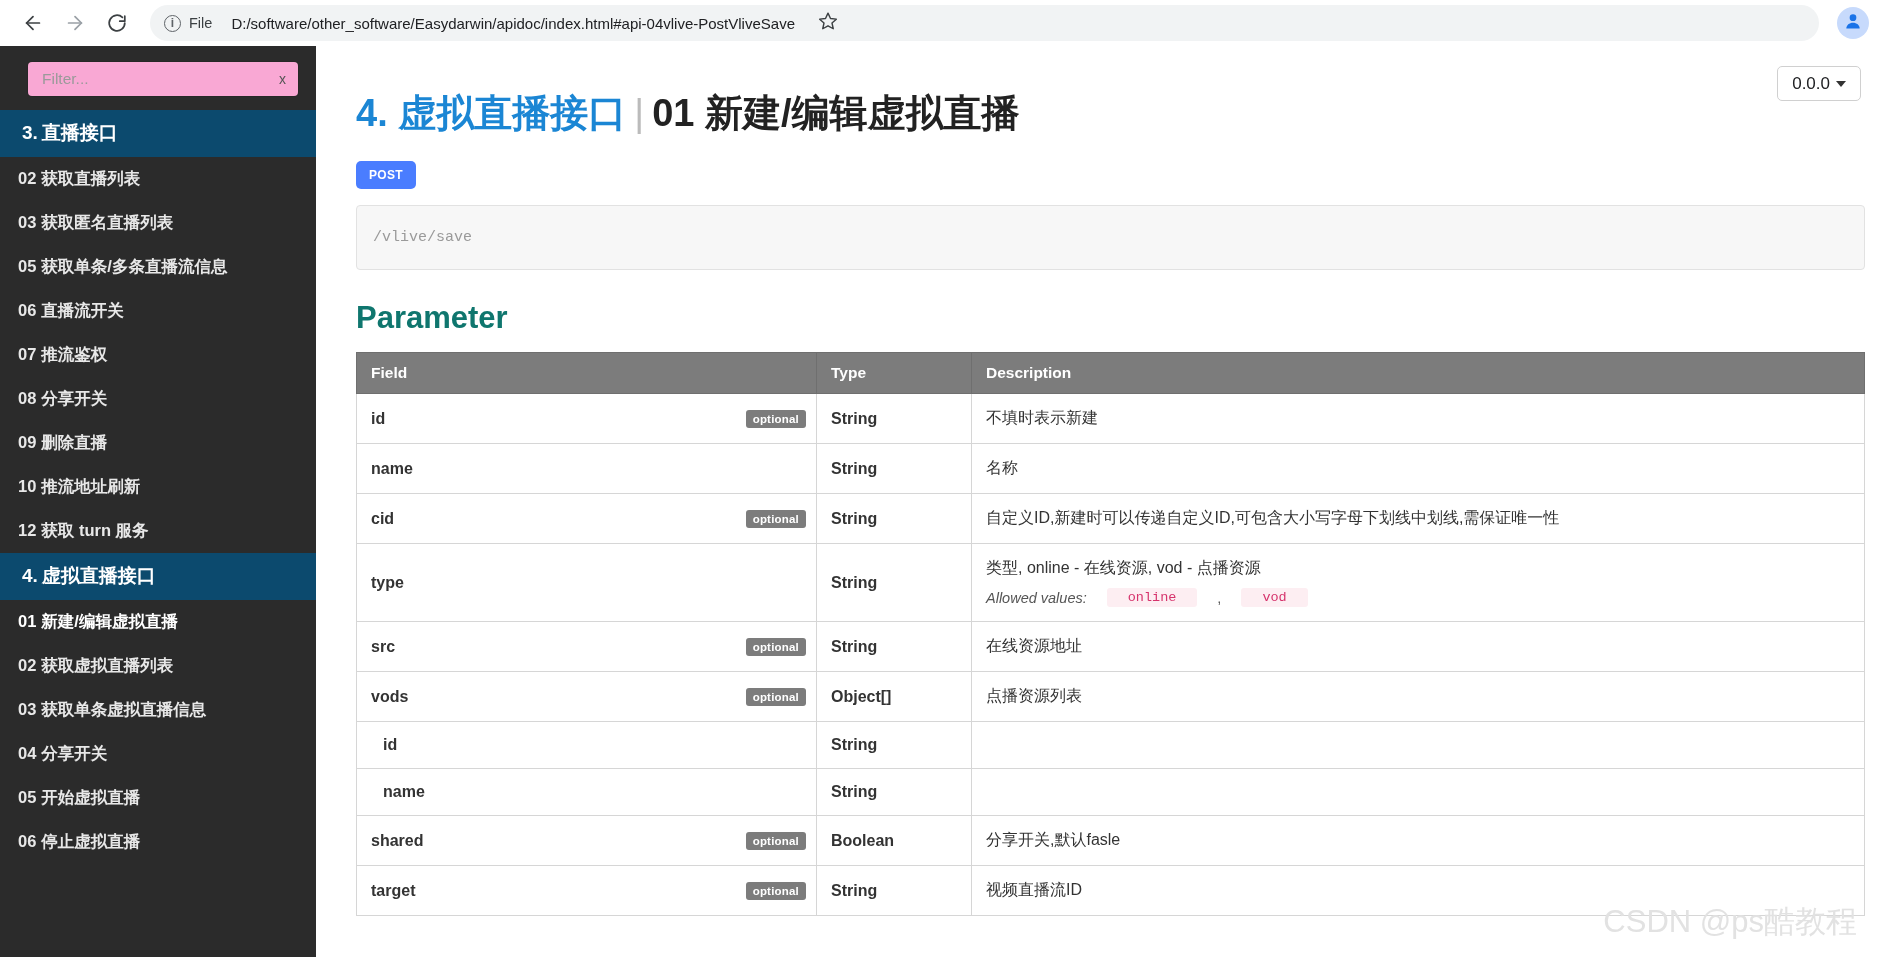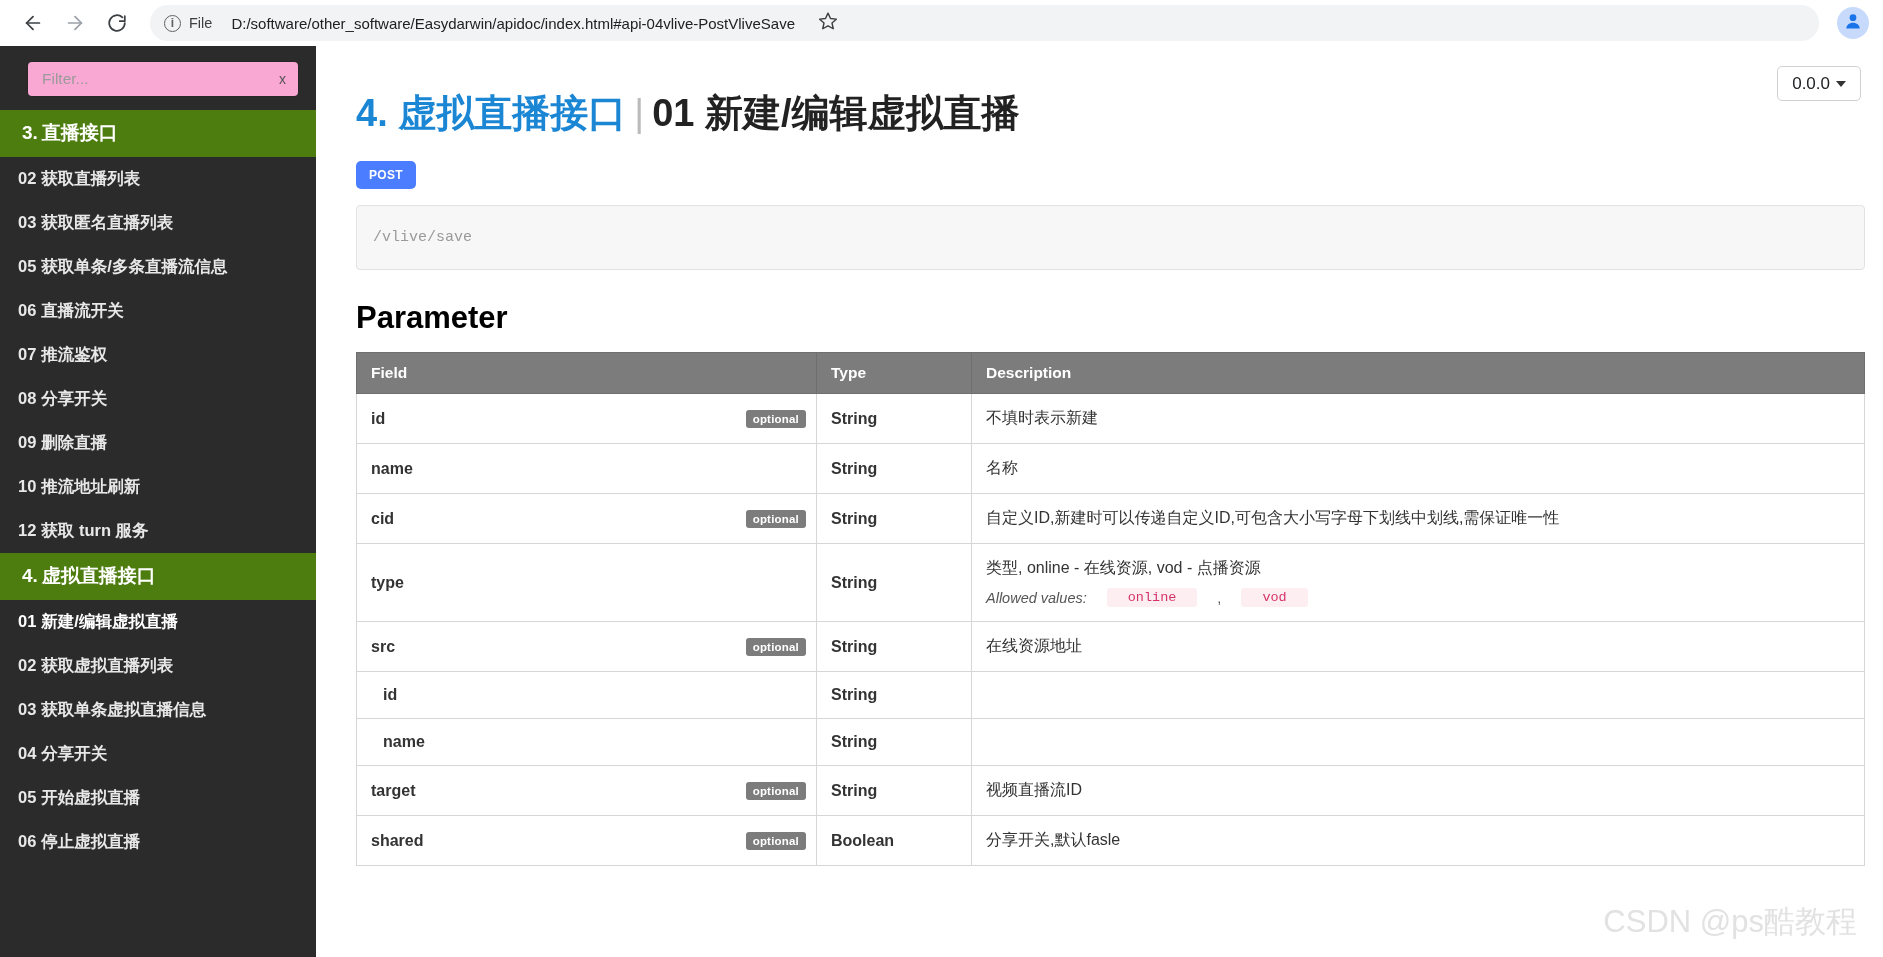--- a/index.html
+++ b/index.html
@@ -119,21 +119,21 @@
     background: transparent;
   }
   .filter-box input::placeholder { color: #9a9a9a; }
   .filter-clear {
     padding: 0 12px 0 4px;
     color: #555;
     font-size: 14px;
     line-height: 1;
   }
   .nav-group-header {
-    background: #4d7c0f;
+    background: #0c4a6e;
     color: #ffffff;
     padding: 10px 0 11px 22px;
     font-size: 19px;
     font-weight: 700;
   }
   .nav-group-header .num { color: #ffffff; margin-right: 4px; }
   .nav-item {
     color: #e8e8e8;
     padding: 11px 0 11px 18px;
     font-size: 16.5px;
@@ -201,21 +201,21 @@
     border-radius: 4px;
     padding: 23px 16px;
     font-family: "Liberation Mono", monospace;
     font-size: 15px;
     color: #9a9a9a;
   }
   .section-title {
     margin: 30px 0 16px 18px;
     font-size: 31px;
     font-weight: 700;
-    color: #000000;
+    color: #0f766e;
   }
 
   
   .param-table {
     margin-left: 18px;
     width: calc(100% - 18px);
     border-collapse: collapse;
     table-layout: fixed;
   }
   .param-table thead th {
@@ -455,52 +455,60 @@
 
         <tr>
           <td class="td-field">
             <span>src</span>
             <span class="optional-badge">optional</span>
           </td>
           <td class="td-type">String</td>
           <td class="td-desc">在线资源地址</td>
         </tr>
 
+        <tr>
+          <td class="td-field">
+            <span>vods</span>
+            <span class="optional-badge">optional</span>
+          </td>
+          <td class="td-type">Object[]</td>
+          <td class="td-desc">点播资源列表</td>
+        </tr>
 
         <tr>
           <td class="td-field nested">
             <span>id</span>
           </td>
           <td class="td-type">String</td>
           <td class="td-desc"></td>
         </tr>
 
         <tr>
           <td class="td-field nested">
             <span>name</span>
           </td>
           <td class="td-type">String</td>
           <td class="td-desc"></td>
         </tr>
 
         <tr>
           <td class="td-field">
+            <span>shared</span>
+            <span class="optional-badge">optional</span>
+          </td>
+          <td class="td-type">Boolean</td>
+          <td class="td-desc">分享开关,默认fasle</td>
+        </tr>
+
+        <tr>
+          <td class="td-field">
             <span>target</span>
             <span class="optional-badge">optional</span>
           </td>
           <td class="td-type">String</td>
           <td class="td-desc">视频直播流ID</td>
         </tr>
-
-        <tr>
-          <td class="td-field">
-            <span>shared</span>
-            <span class="optional-badge">optional</span>
-          </td>
-          <td class="td-type">Boolean</td>
-          <td class="td-desc">分享开关,默认fasle</td>
-        </tr>
       </tbody>
     </table>
 
     <div class="watermark">CSDN @ps酷教程</div>
   </div>
 </div>
 
 </body></html>

